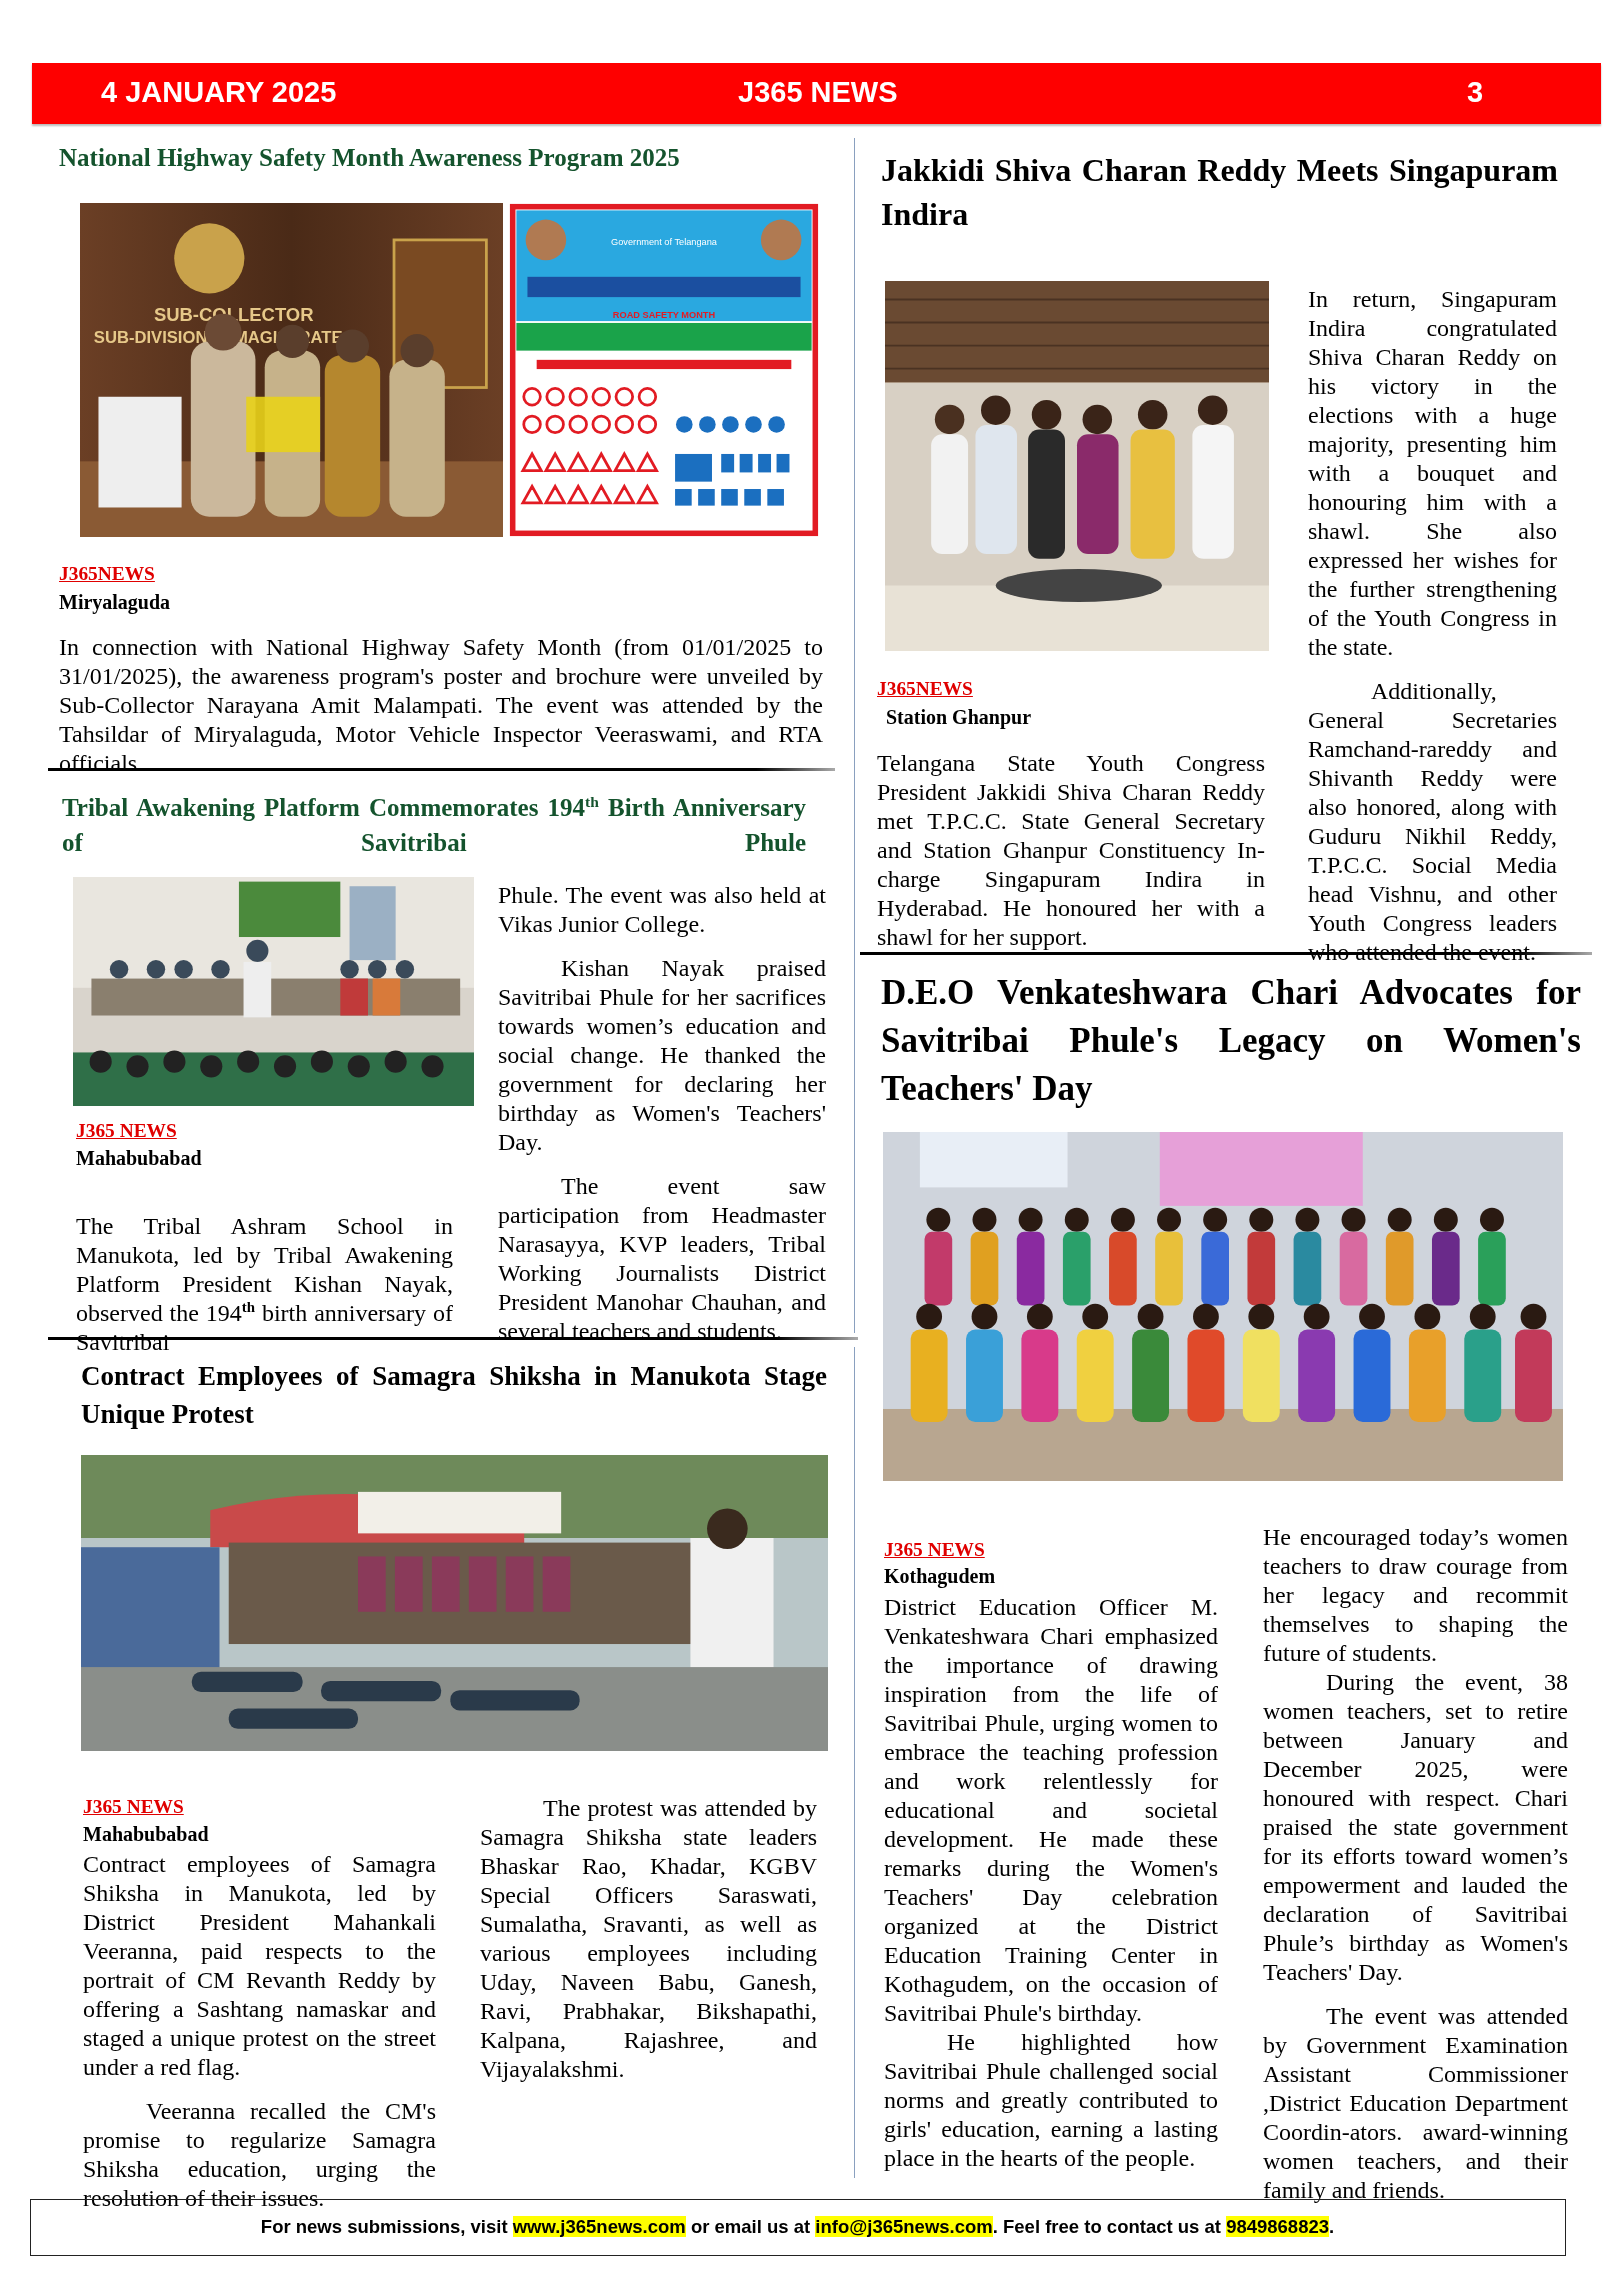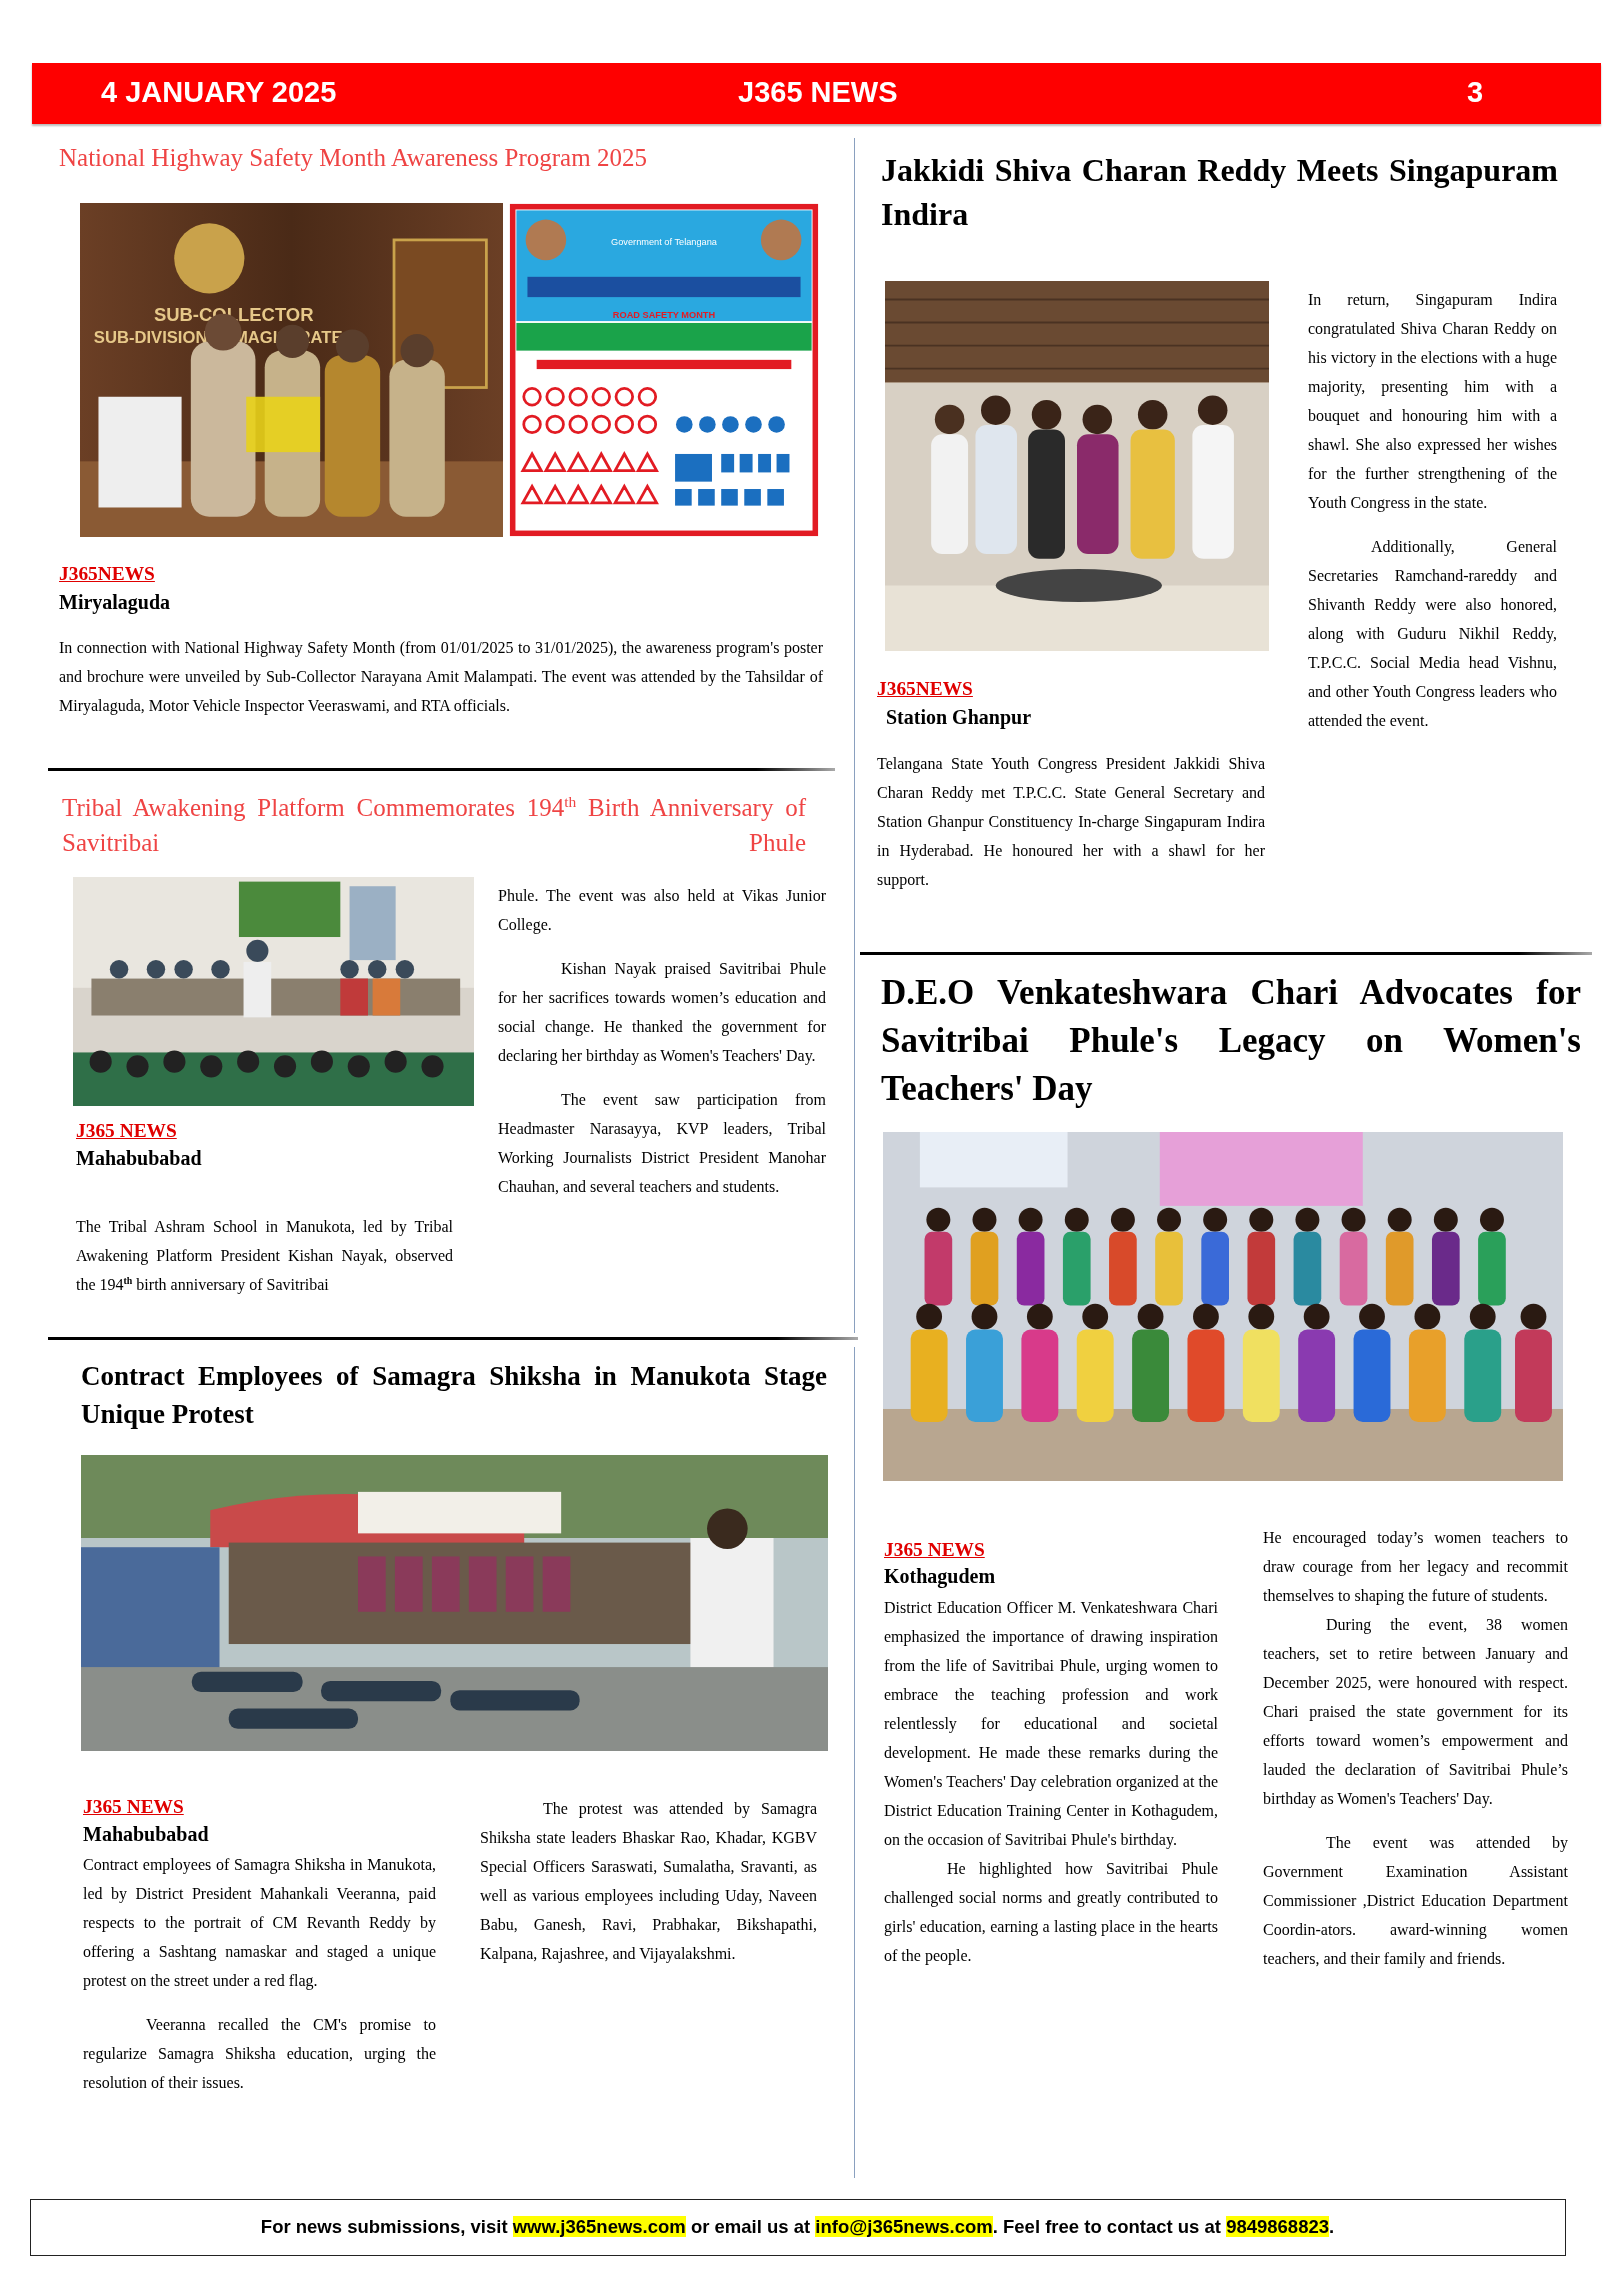--- a/index.html
+++ b/index.html
@@ -2,26 +2,26 @@
 <html style="font-size:14.8px"><head>
 <meta charset="utf-8">
 <style>
   html,body{margin:0;padding:0;background:#fff;}
   body{width:1620px;height:2290px;position:relative;overflow:hidden;font-family:"Liberation Serif",serif;color:#000;}
   .abs{position:absolute;}
   #header-bar{left:32px;top:63px;width:1569px;height:61px;background:#fe0000;color:#fff;font-family:"Liberation Sans",sans-serif;font-weight:bold;font-size:29px;box-shadow:0 1.8px 1.8px #bbb;}
   #header-bar span{position:absolute;top:13px;}
   .vline{position:absolute;width:0.9px;background:#8aa0bf;}
   .hline{position:absolute;height:2.8px;background:linear-gradient(to right,#000 90%,#aaa);}
-  .red-head{color:#ef4444;font-weight:normal;font-family:"Liberation Serif",serif;}
+  .red-head{color:#14532d;font-weight:bold;font-family:"Liberation Serif",serif;}
   .black-head{font-weight:bold;font-family:"Liberation Serif",serif;}
   .justify{text-align:justify;text-align-last:justify;}
   .kicker{color:#e00000;font-weight:bold;text-decoration:underline;font-size:19.4px;}
   .place{font-weight:bold;font-size:20px;}
-  .body-text{font-size:16px;line-height:29px;text-align:justify;}
+  .body-text{font-size:24px;line-height:29px;text-align:justify;}
   .body-text p{margin:0;}
   .body-text p.ind{text-indent:63px;}
   .body-text p.gap{margin-top:14.8px;}
   .photo{position:absolute;overflow:hidden;}
   .photo svg{width:100%;height:100%;display:block;}
   sup{font-size:62%;line-height:0;}
   #footer-box{left:29.5px;top:2199px;width:1536px;height:57px;border:1.8px solid #222;box-sizing:border-box;font-family:"Liberation Sans",sans-serif;font-weight:bold;font-size:18.5px;text-align:center;line-height:54px;}
   .hl{background:#ffff00;}
 </style>
 </head>

